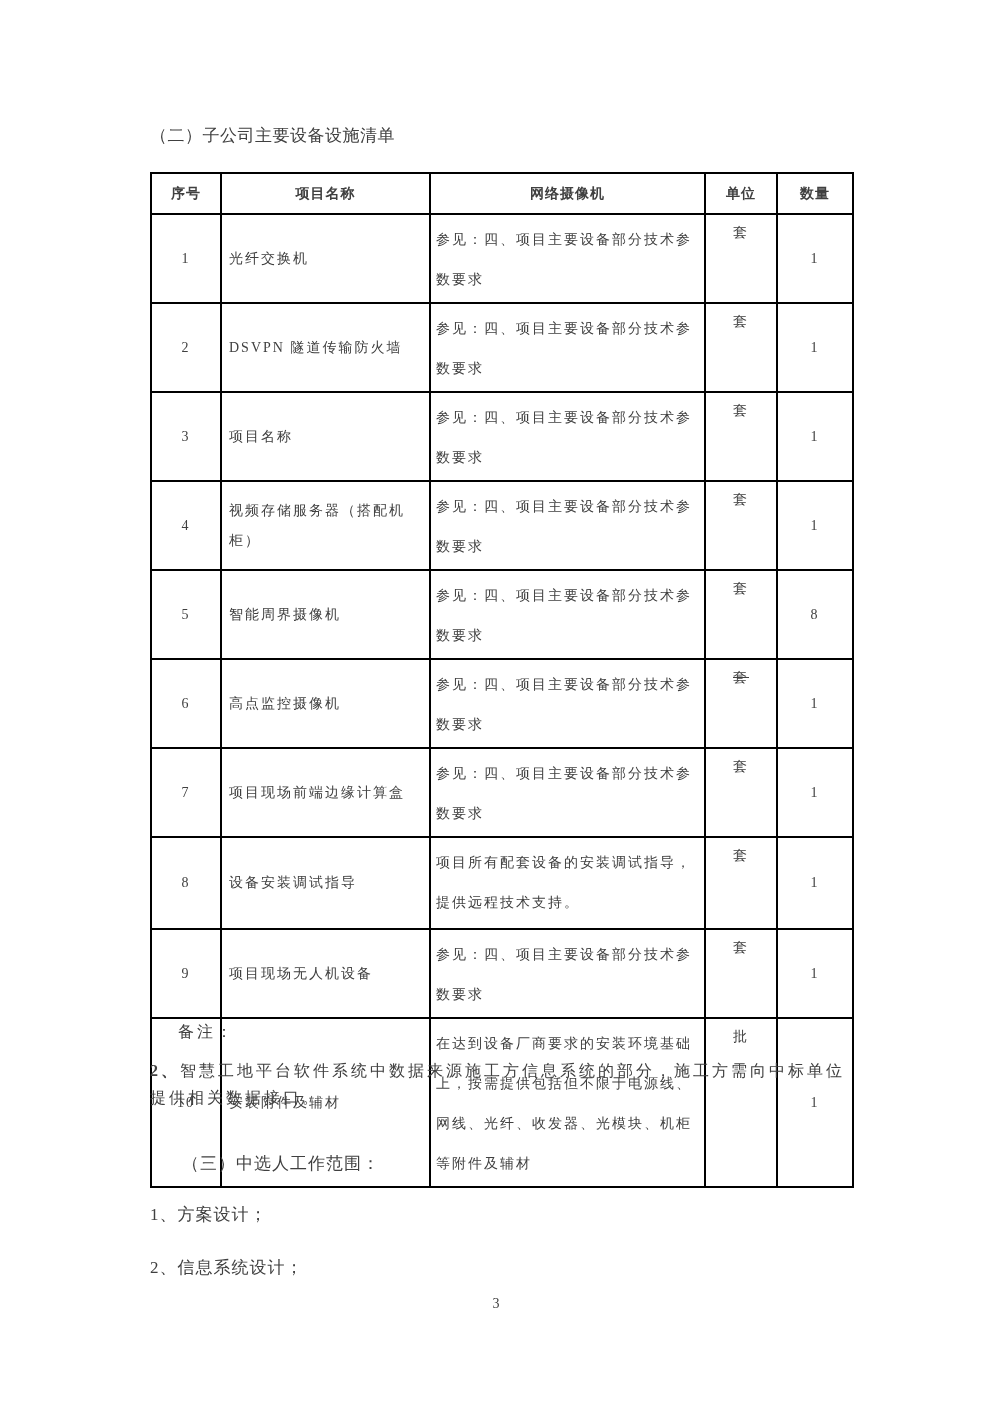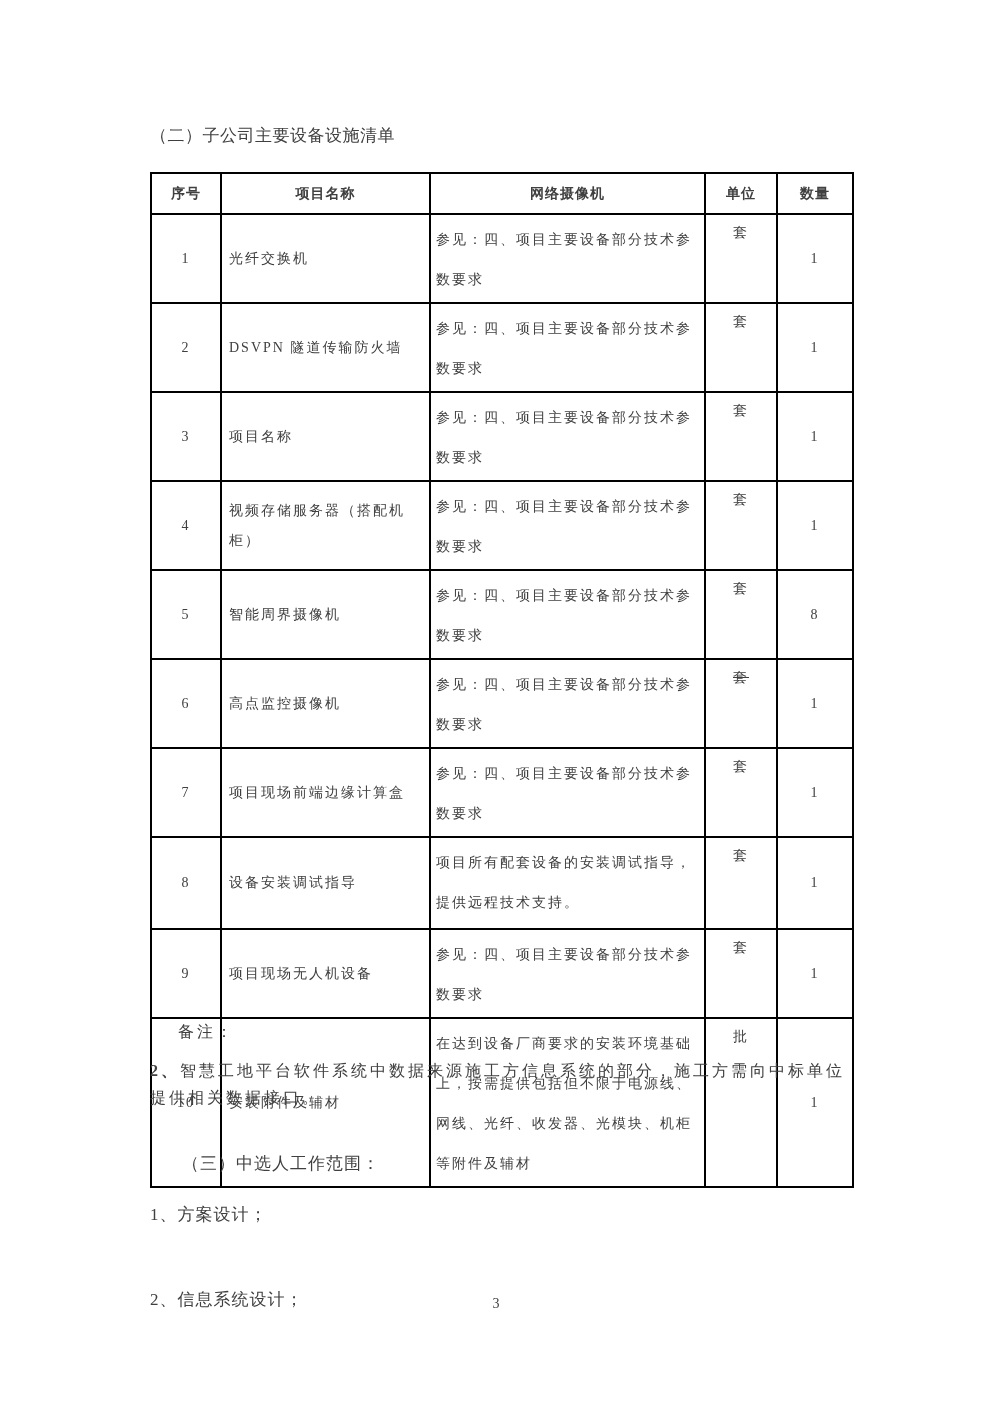--- a/index.html
+++ b/index.html
@@ -107,21 +107,20 @@
     letter-spacing: 1px;
     white-space: nowrap;
   }
   .scope-item-2 {
     position: absolute;
     left: 150px;
     top: 1256px;
     font-size: 17px;
     letter-spacing: 1px;
     white-space: nowrap;
-    margin-top: 32px;
   }
   .page-number {
     position: absolute;
     left: 0;
     top: 1296px;
     width: 992px;
     text-align: center;
     font-size: 14px;
   }
   .strike { text-decoration: line-through; }

